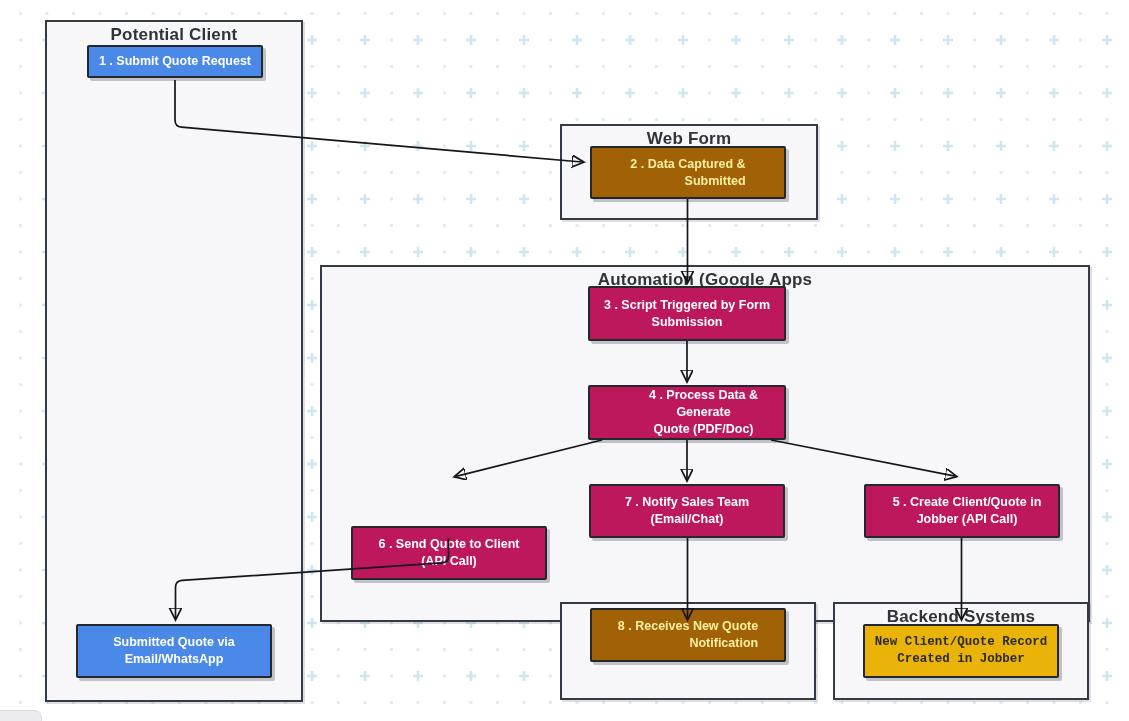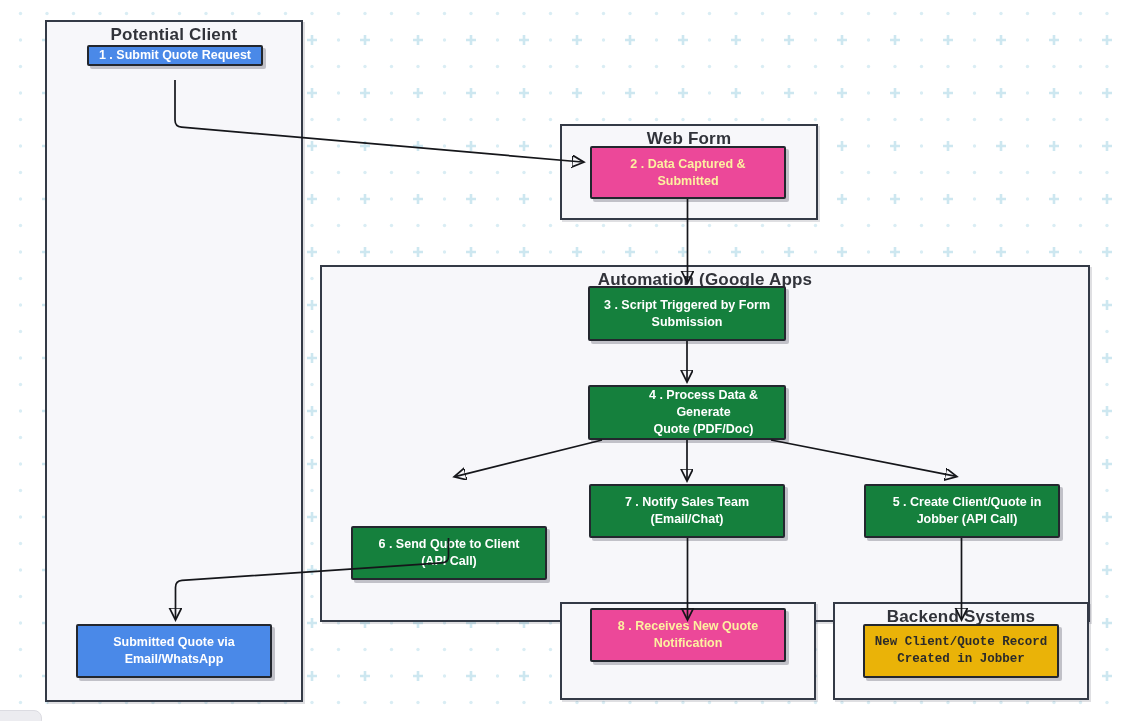--- a/index.html
+++ b/index.html
@@ -27,24 +27,24 @@
   
   .node{
     position:absolute;box-sizing:border-box;z-index:2;
     display:flex;align-items:center;justify-content:center;text-align:center;
     font-weight:bold;font-size:12.5px;line-height:17px;white-space:pre-line;
     border:2px solid #23272e;border-radius:2px;
     box-shadow:3px 3px 0 rgba(80,80,95,.32);
     padding:2px 6px;cursor:default;
   }
   .blue{background:#4a89e8;color:#ffffff;}
-  .red{background:#ec4899;color:#fdf0a0;}
-  .green{background:#15803d;color:#ffffff;}
+  .red{background:#a16207;color:#fdf0a0;text-align:right;}
+  .green{background:#be185d;color:#ffffff;}
   .yellow{background:#eab308;color:#2b2b2b;font-family:Liberation Mono, monospace;}
-  #n-1{left:87px;top:45px;width:176px;height:21px;}
+  #n-1{left:87px;top:45px;width:176px;height:33px;}
   #n-2{left:590px;top:146px;width:196px;height:53px;}
   #n-3{left:588px;top:286px;width:198px;height:55px;}
   #n-4{left:588px;top:385px;width:198px;height:55px;padding-left:39px;}
   #n-6{left:351px;top:484px;width:196px;height:54px;margin-top:42px;}
   #n-7{left:589px;top:484px;width:196px;height:54px;}
   #n-5{left:864px;top:484px;width:196px;height:54px;padding-left:16px;}
   #n-8{left:590px;top:608px;width:196px;height:54px;}
   #n-record{left:863px;top:624px;width:196px;height:54px;}
   #n-receives{left:76px;top:624px;width:196px;height:54px;}
   

